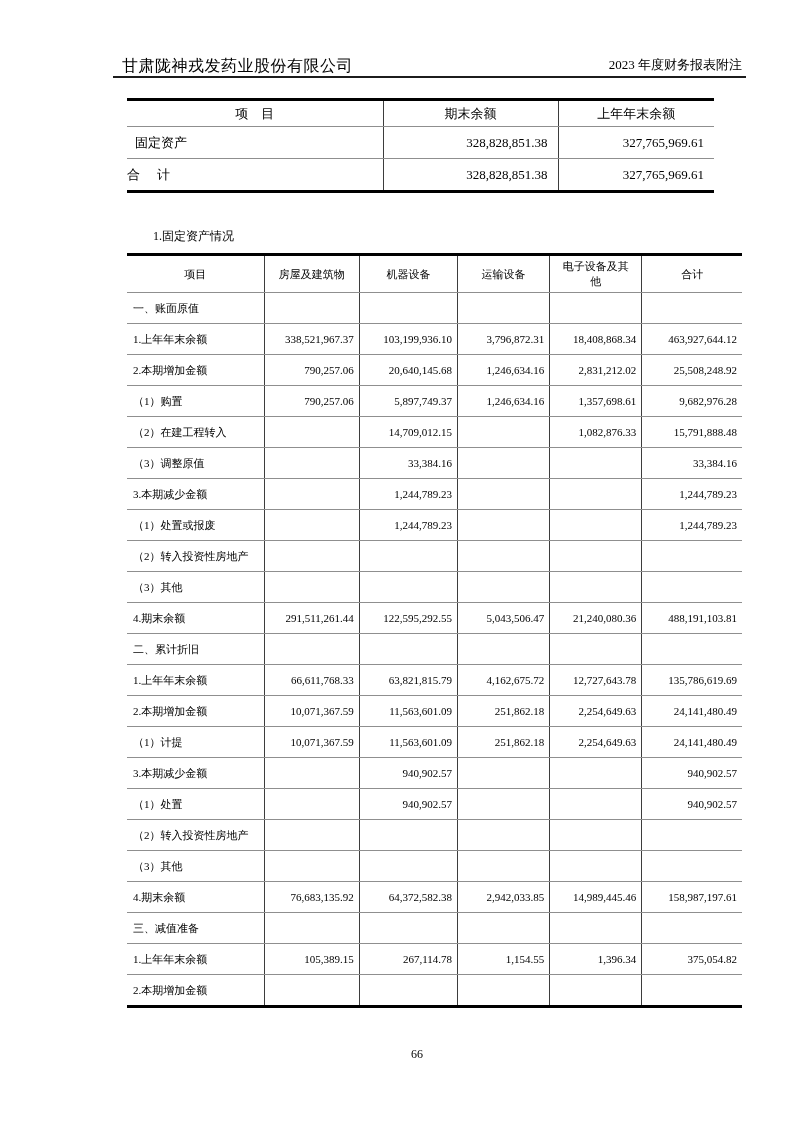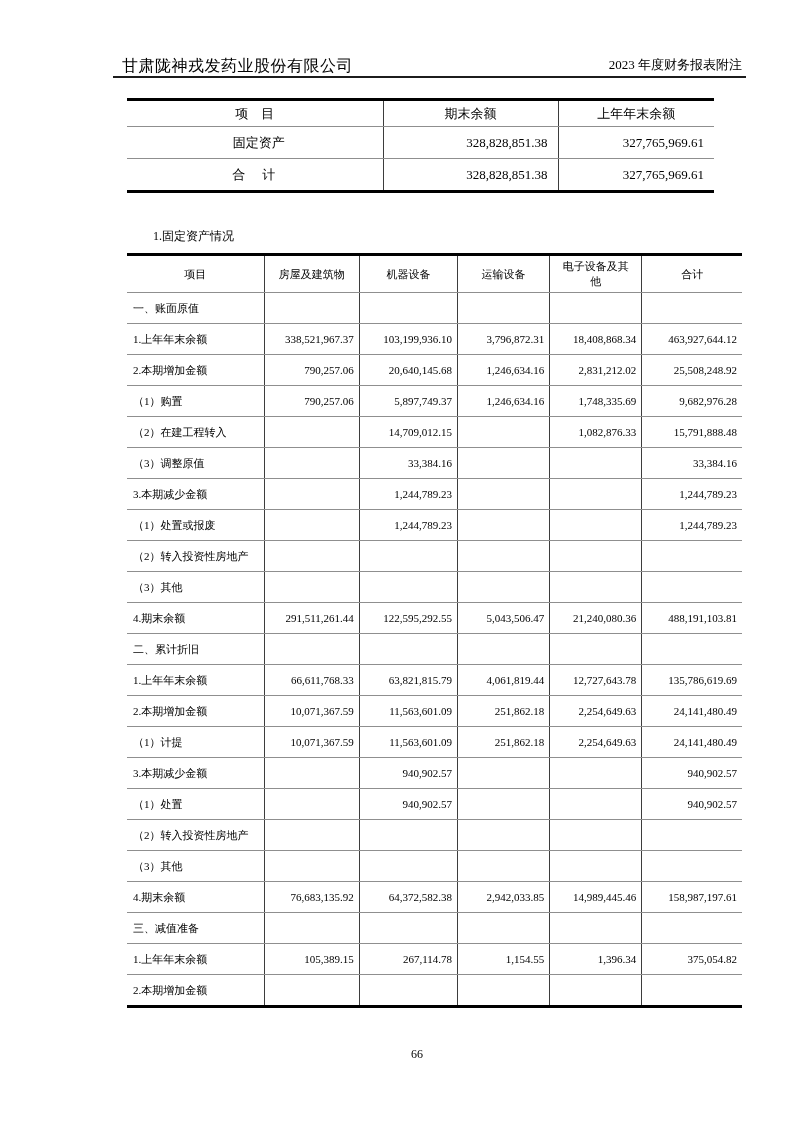--- a/index.html
+++ b/index.html
@@ -22,22 +22,22 @@
   #summary-table th {
     font-weight:normal; font-size:13px; height:25px; text-align:center;
     border-bottom:1px solid #8f8f8f; padding:0;
   }
   #summary-table td {
     font-size:13px; height:31px; border-bottom:1px solid #8f8f8f;
     padding:0; vertical-align:middle;
   }
   #summary-table tbody tr:last-child td { border-bottom:none; }
   #summary-table th + th, #summary-table td + td { border-left:1px solid #3d3d3d; }
-  #summary-table td.lbl { text-align:center; padding-left:8px; }
-  #summary-table td.lbl.center { text-align:center; padding-left:0; letter-spacing:2px; }
+  #summary-table td.lbl { text-align:left; padding-left:8px; }
+  #summary-table td.lbl.center { padding-left:0; letter-spacing:2px; }
   #summary-table td.num { text-align:right; padding-right:10px; }
 
   .section-title { position:absolute; left:153px; top:228px; font-size:12px; }
 
   
   #detail-table {
     position:absolute; left:127px; top:253px; width:615px;
     border-top:3px solid #000; border-bottom:3px solid #000;
   }
   #detail-table th {
@@ -136,21 +136,21 @@
           <td class="num">20,640,145.68</td>
           <td class="num">1,246,634.16</td>
           <td class="num">2,831,212.02</td>
           <td class="num">25,508,248.92</td>
         </tr>
         <tr>
           <td class="lbl">（1）购置</td>
           <td class="num">790,257.06</td>
           <td class="num">5,897,749.37</td>
           <td class="num">1,246,634.16</td>
-          <td class="num">1,748,335.69</td>
+          <td class="num">1,357,698.61</td>
           <td class="num">9,682,976.28</td>
         </tr>
         <tr>
           <td class="lbl">（2）在建工程转入</td>
           <td class="num"></td>
           <td class="num">14,709,012.15</td>
           <td class="num"></td>
           <td class="num">1,082,876.33</td>
           <td class="num">15,791,888.48</td>
         </tr>
@@ -207,21 +207,21 @@
           <td class="num"></td>
           <td class="num"></td>
           <td class="num"></td>
           <td class="num"></td>
           <td class="num"></td>
         </tr>
         <tr>
           <td class="lbl">1.上年年末余额</td>
           <td class="num">66,611,768.33</td>
           <td class="num">63,821,815.79</td>
-          <td class="num">4,061,819.44</td>
+          <td class="num">4,162,675.72</td>
           <td class="num">12,727,643.78</td>
           <td class="num">135,786,619.69</td>
         </tr>
         <tr>
           <td class="lbl">2.本期增加金额</td>
           <td class="num">10,071,367.59</td>
           <td class="num">11,563,601.09</td>
           <td class="num">251,862.18</td>
           <td class="num">2,254,649.63</td>
           <td class="num">24,141,480.49</td>

